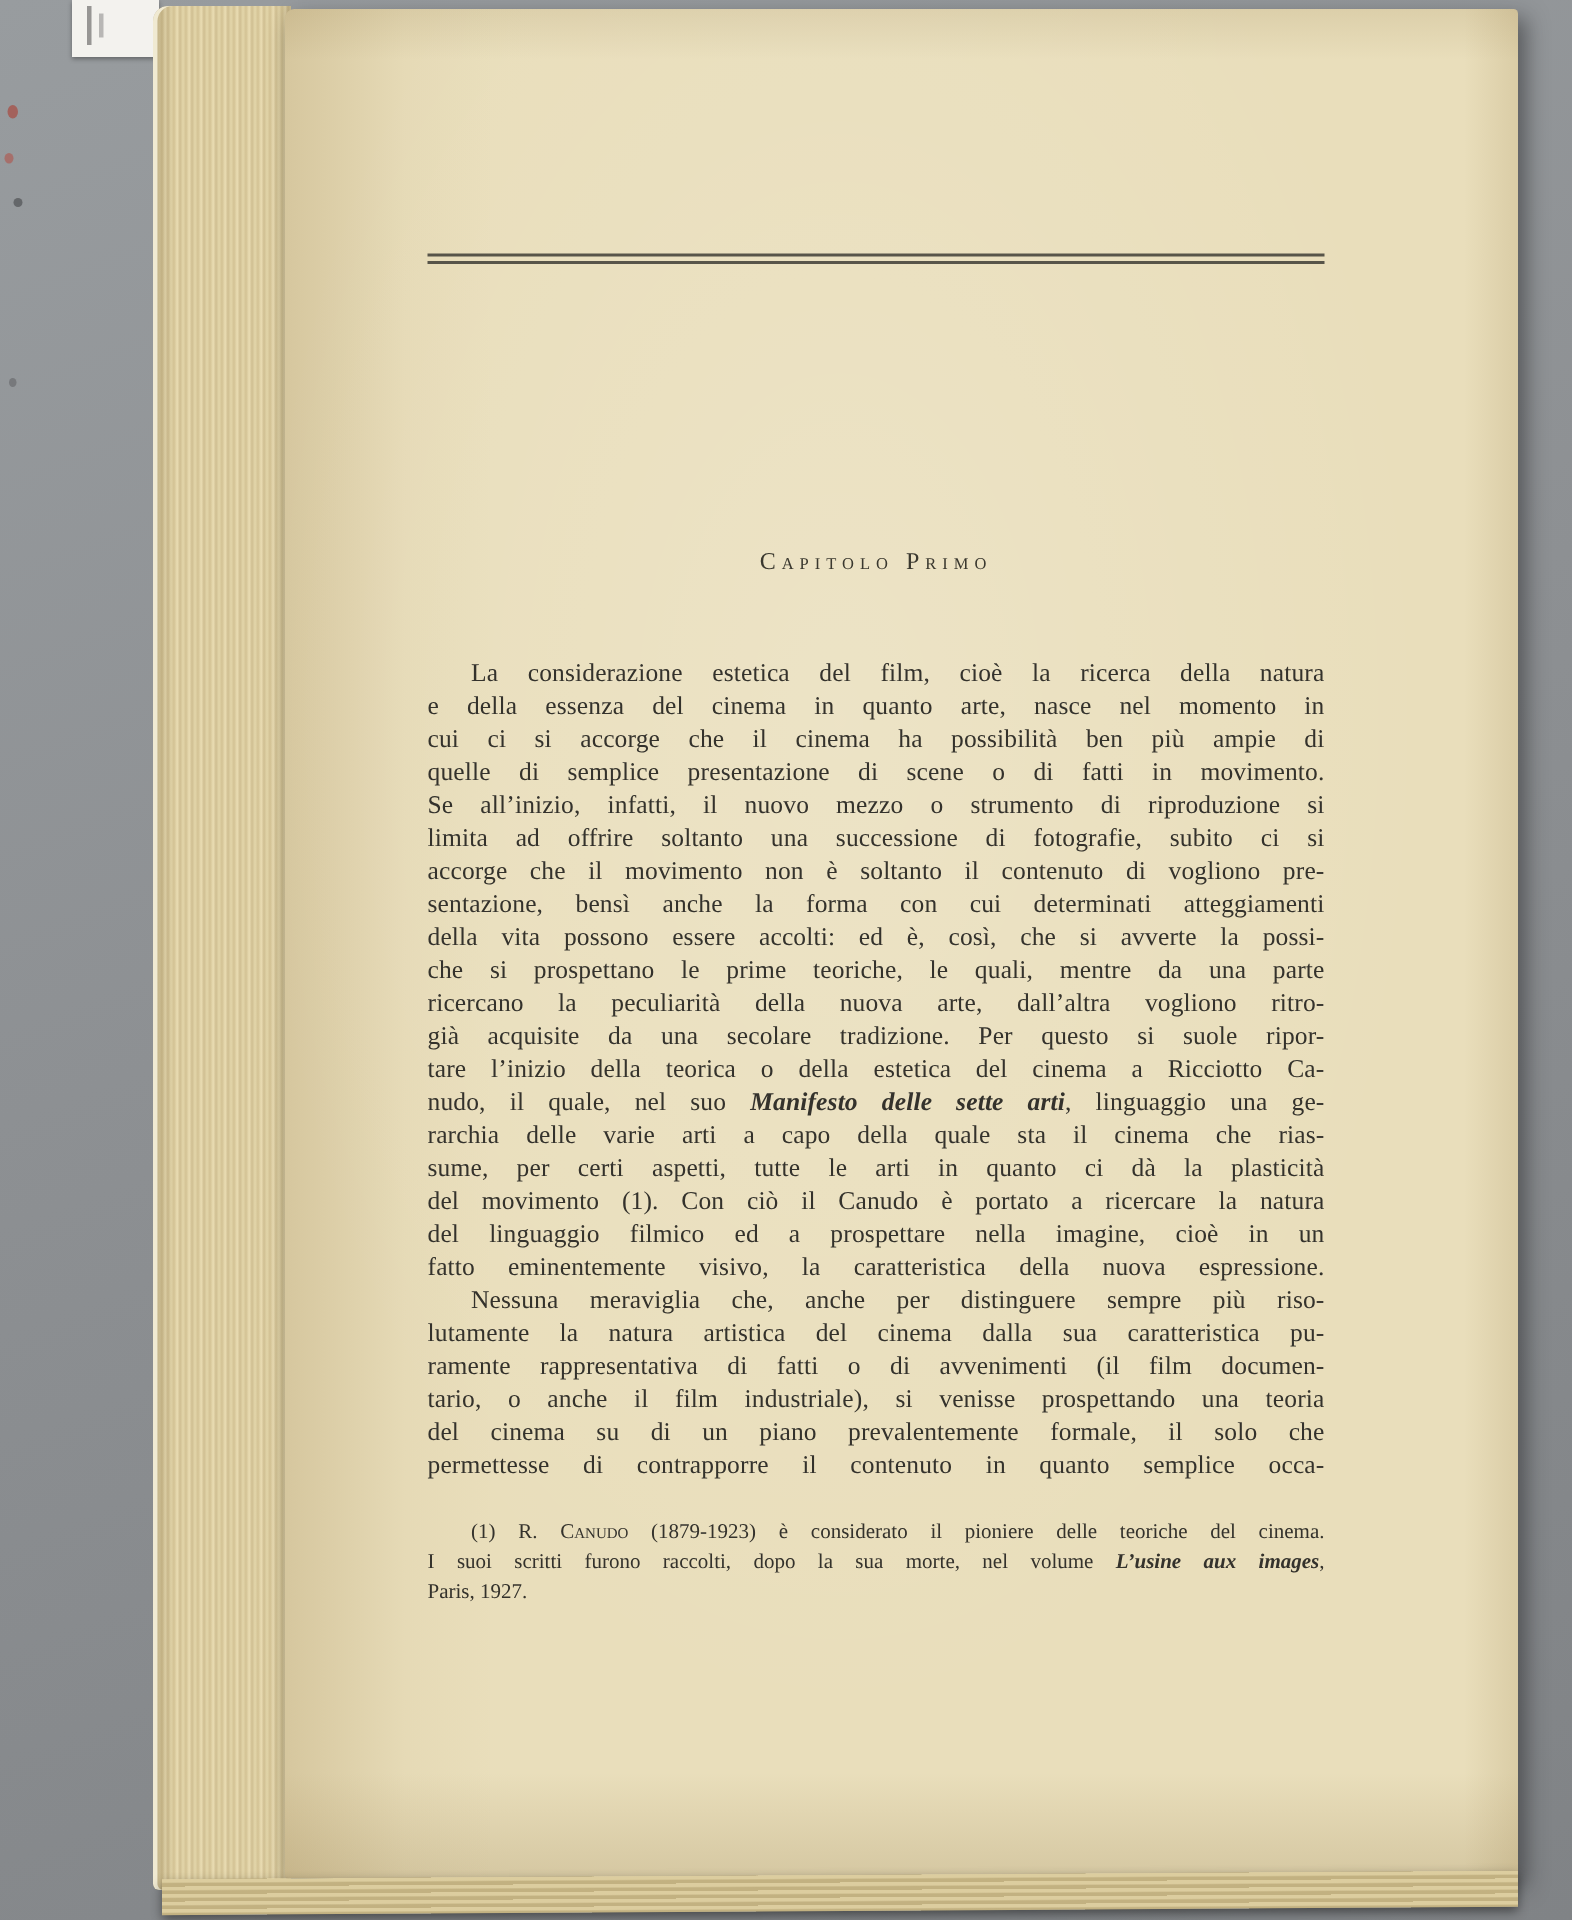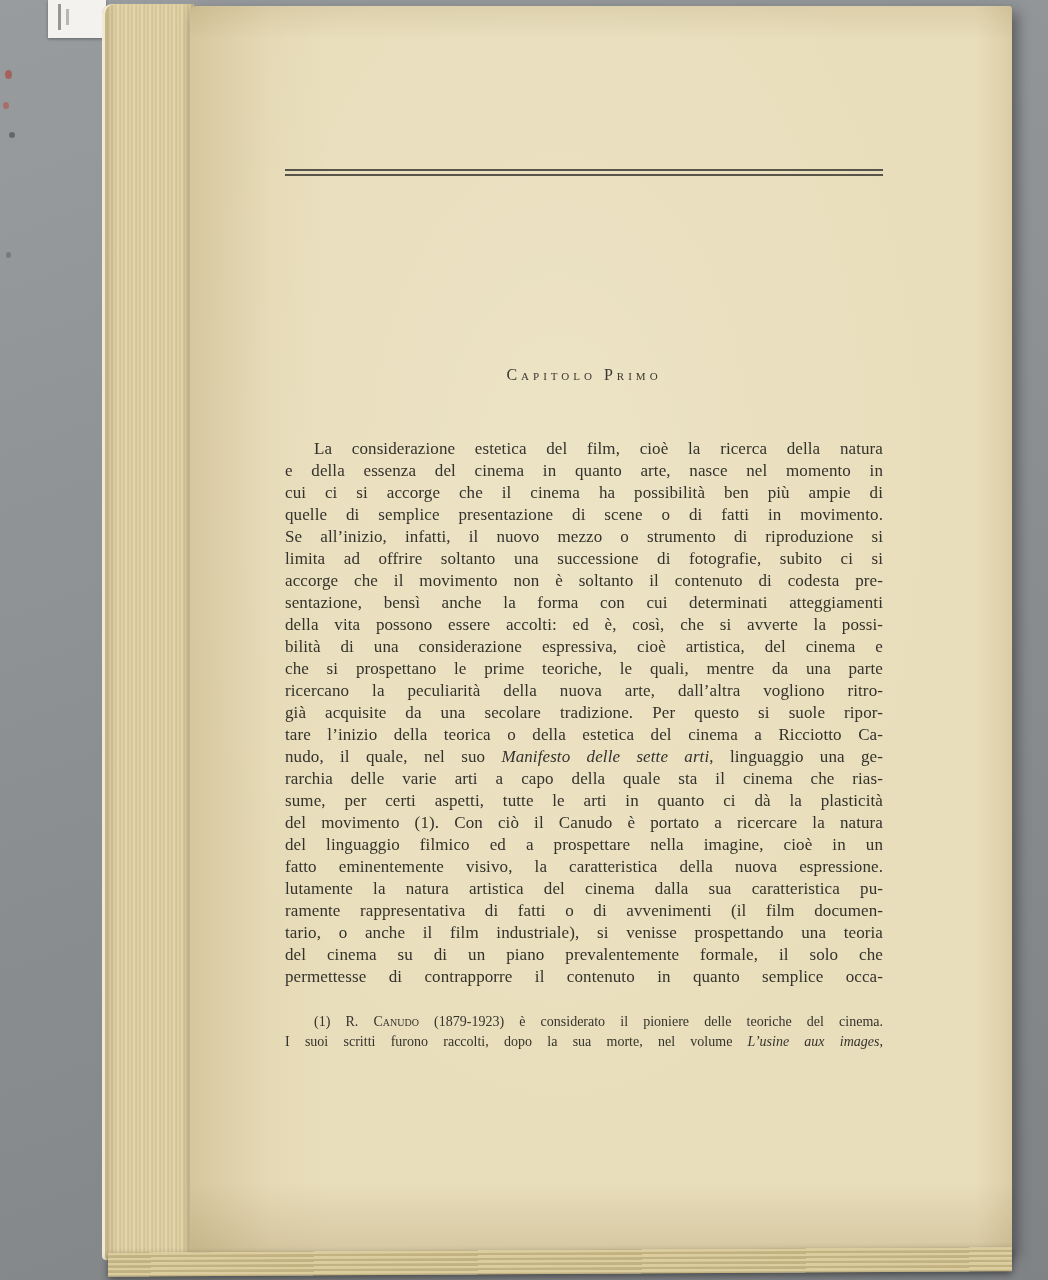--- a/index.html
+++ b/index.html
@@ -72,21 +72,21 @@
   .title{
     margin:188px 0 0 0;
     font-size:16px;font-weight:500;line-height:22px;
     font-variant:small-caps;letter-spacing:4px;
     text-align:center;color:#3a382f;
   }
   .body{margin-top:52px;font-size:17px;line-height:22px;letter-spacing:.1px;}
   .line{text-align:justify;text-align-last:justify;}
   .line.indent{text-indent:29px;}
   .line.nojust{text-align-last:left;}
-  .it{font-style:italic;}
+  .it{font-style:italic;font-weight:bold;}
   .sc{font-variant:small-caps;}
   .footnote{margin-top:24px;font-size:14px;line-height:20px;}
 </style>
 </head>
 <body>
 
 <div class="photo">
 
   <div class="sticker">
     <span class="sticker-mark"></span>
@@ -105,45 +105,46 @@
       <div class="double-rule"></div>
       <h1 class="title">Capitolo Primo</h1>
       <div class="body">
         <div class="para">
             <div class="line indent"><span>La considerazione estetica del film, cioè la ricerca della natura</span></div>
             <div class="line"><span>e della essenza del cinema in quanto arte, nasce nel momento in</span></div>
             <div class="line"><span>cui ci si accorge che il cinema ha possibilità ben più ampie di</span></div>
             <div class="line"><span>quelle di semplice presentazione di scene o di fatti in movimento.</span></div>
             <div class="line"><span>Se all’inizio, infatti, il nuovo mezzo o strumento di riproduzione si</span></div>
             <div class="line"><span>limita ad offrire soltanto una successione di fotografie, subito ci si</span></div>
-            <div class="line"><span>accorge che il movimento non è soltanto il contenuto di codesta pre-</span></div>
+            <div class="line"><span>accorge che il movimento non è soltanto il contenuto di vogliono pre-</span></div>
             <div class="line"><span>sentazione, bensì anche la forma con cui determinati atteggiamenti</span></div>
             <div class="line"><span>della vita possono essere accolti: ed è, così, che si avverte la possi-</span></div>
-            <div class="line"><span>bilità di una considerazione espressiva, cioè artistica, del cinema e</span></div>
             <div class="line"><span>che si prospettano le prime teoriche, le quali, mentre da una parte</span></div>
             <div class="line"><span>ricercano la peculiarità della nuova arte, dall’altra vogliono ritro-</span></div>
             <div class="line"><span>già acquisite da una secolare tradizione. Per questo si suole ripor-</span></div>
             <div class="line"><span>tare l’inizio della teorica o della estetica del cinema a Ricciotto Ca-</span></div>
             <div class="line"><span>nudo, il quale, nel suo </span><span class="it">Manifesto delle sette arti</span><span>, linguaggio una ge-</span></div>
             <div class="line"><span>rarchia delle varie arti a capo della quale sta il cinema che rias-</span></div>
             <div class="line"><span>sume, per certi aspetti, tutte le arti in quanto ci dà la plasticità</span></div>
             <div class="line"><span>del movimento (1). Con ciò il Canudo è portato a ricercare la natura</span></div>
             <div class="line"><span>del linguaggio filmico ed a prospettare nella imagine, cioè in un</span></div>
             <div class="line"><span>fatto eminentemente visivo, la caratteristica della nuova espressione.</span></div>
           </div>
         <div class="para">
+            <div class="line indent"><span>Nessuna meraviglia che, anche per distinguere sempre più riso-</span></div>
             <div class="line"><span>lutamente la natura artistica del cinema dalla sua caratteristica pu-</span></div>
             <div class="line"><span>ramente rappresentativa di fatti o di avvenimenti (il film documen-</span></div>
             <div class="line"><span>tario, o anche il film industriale), si venisse prospettando una teoria</span></div>
             <div class="line"><span>del cinema su di un piano prevalentemente formale, il solo che</span></div>
             <div class="line"><span>permettesse di contrapporre il contenuto in quanto semplice occa-</span></div>
           </div>
       </div>
       <div class="footnote">
           <div class="line indent"><span>(1) R. </span><span class="sc">Canudo</span><span> (1879-1923) è considerato il pioniere delle teoriche del cinema.</span></div>
           <div class="line"><span>I suoi scritti furono raccolti, dopo la sua morte, nel volume </span><span class="it">L’usine aux images</span><span>,</span></div>
+          <div class="line nojust"><span>Paris, 1927.</span></div>
         </div>
     </div>
   </div>
 
   <div class="bottom-stack"></div>
 
 </div>
 
 </body></html>

